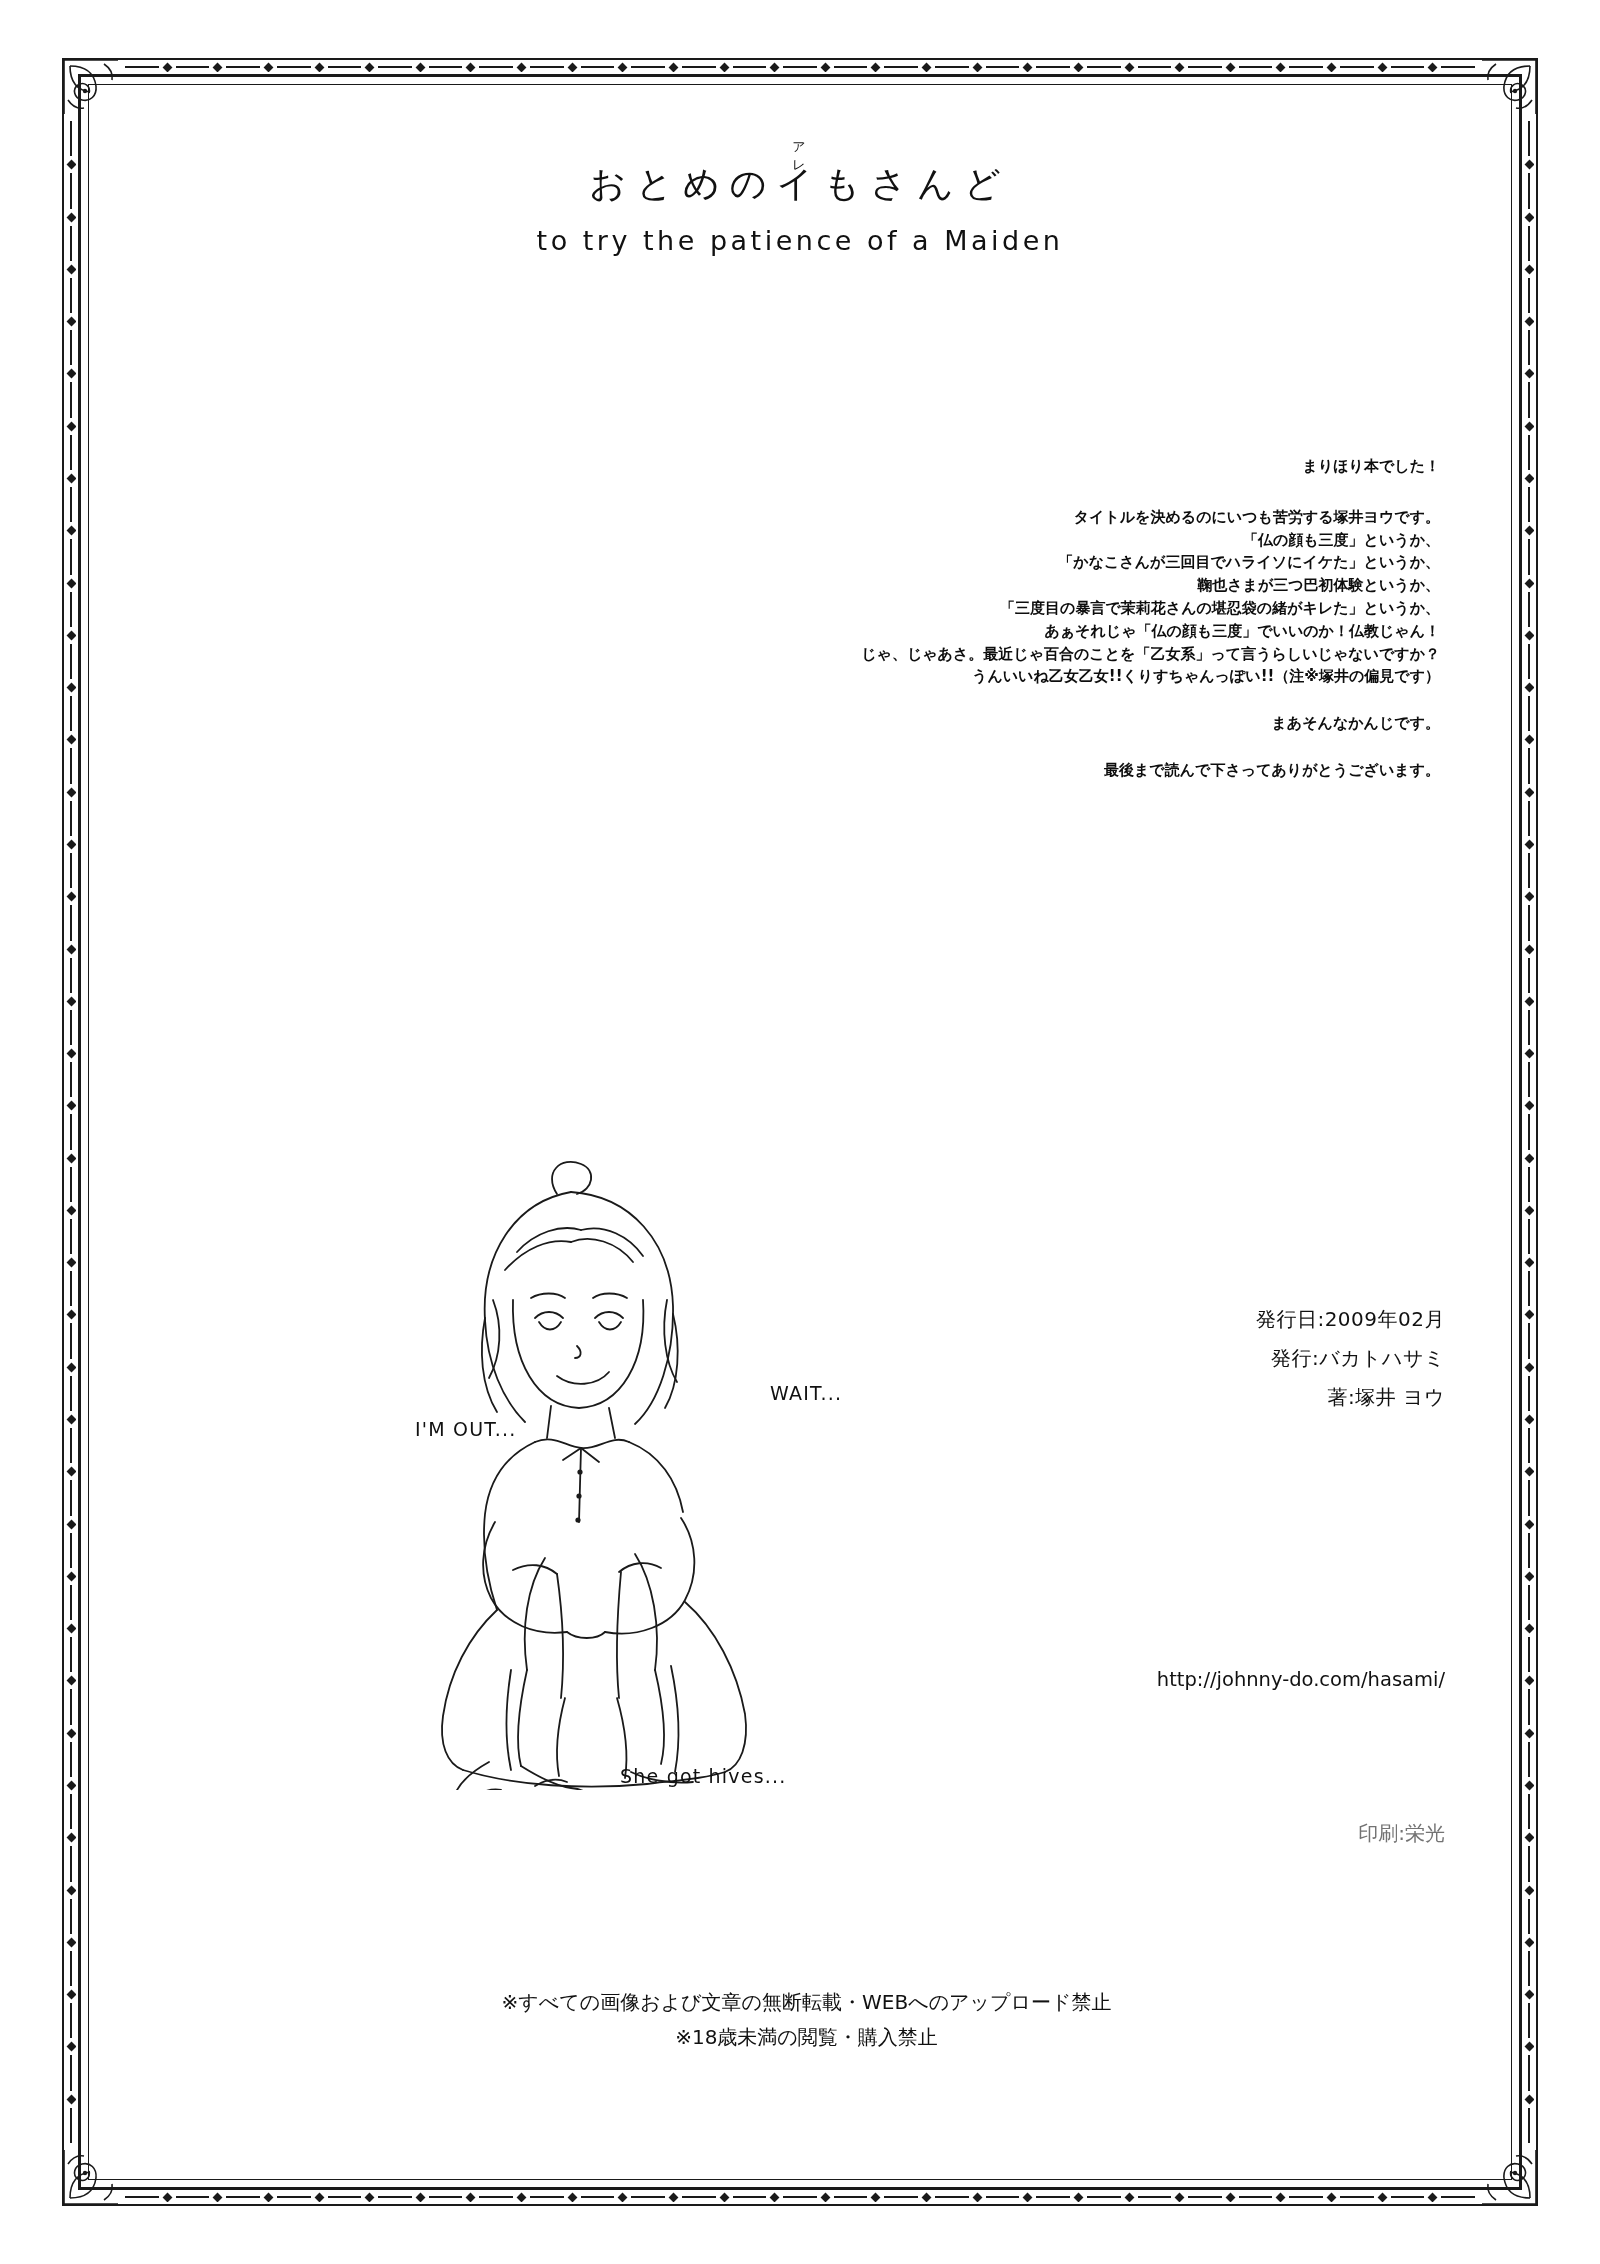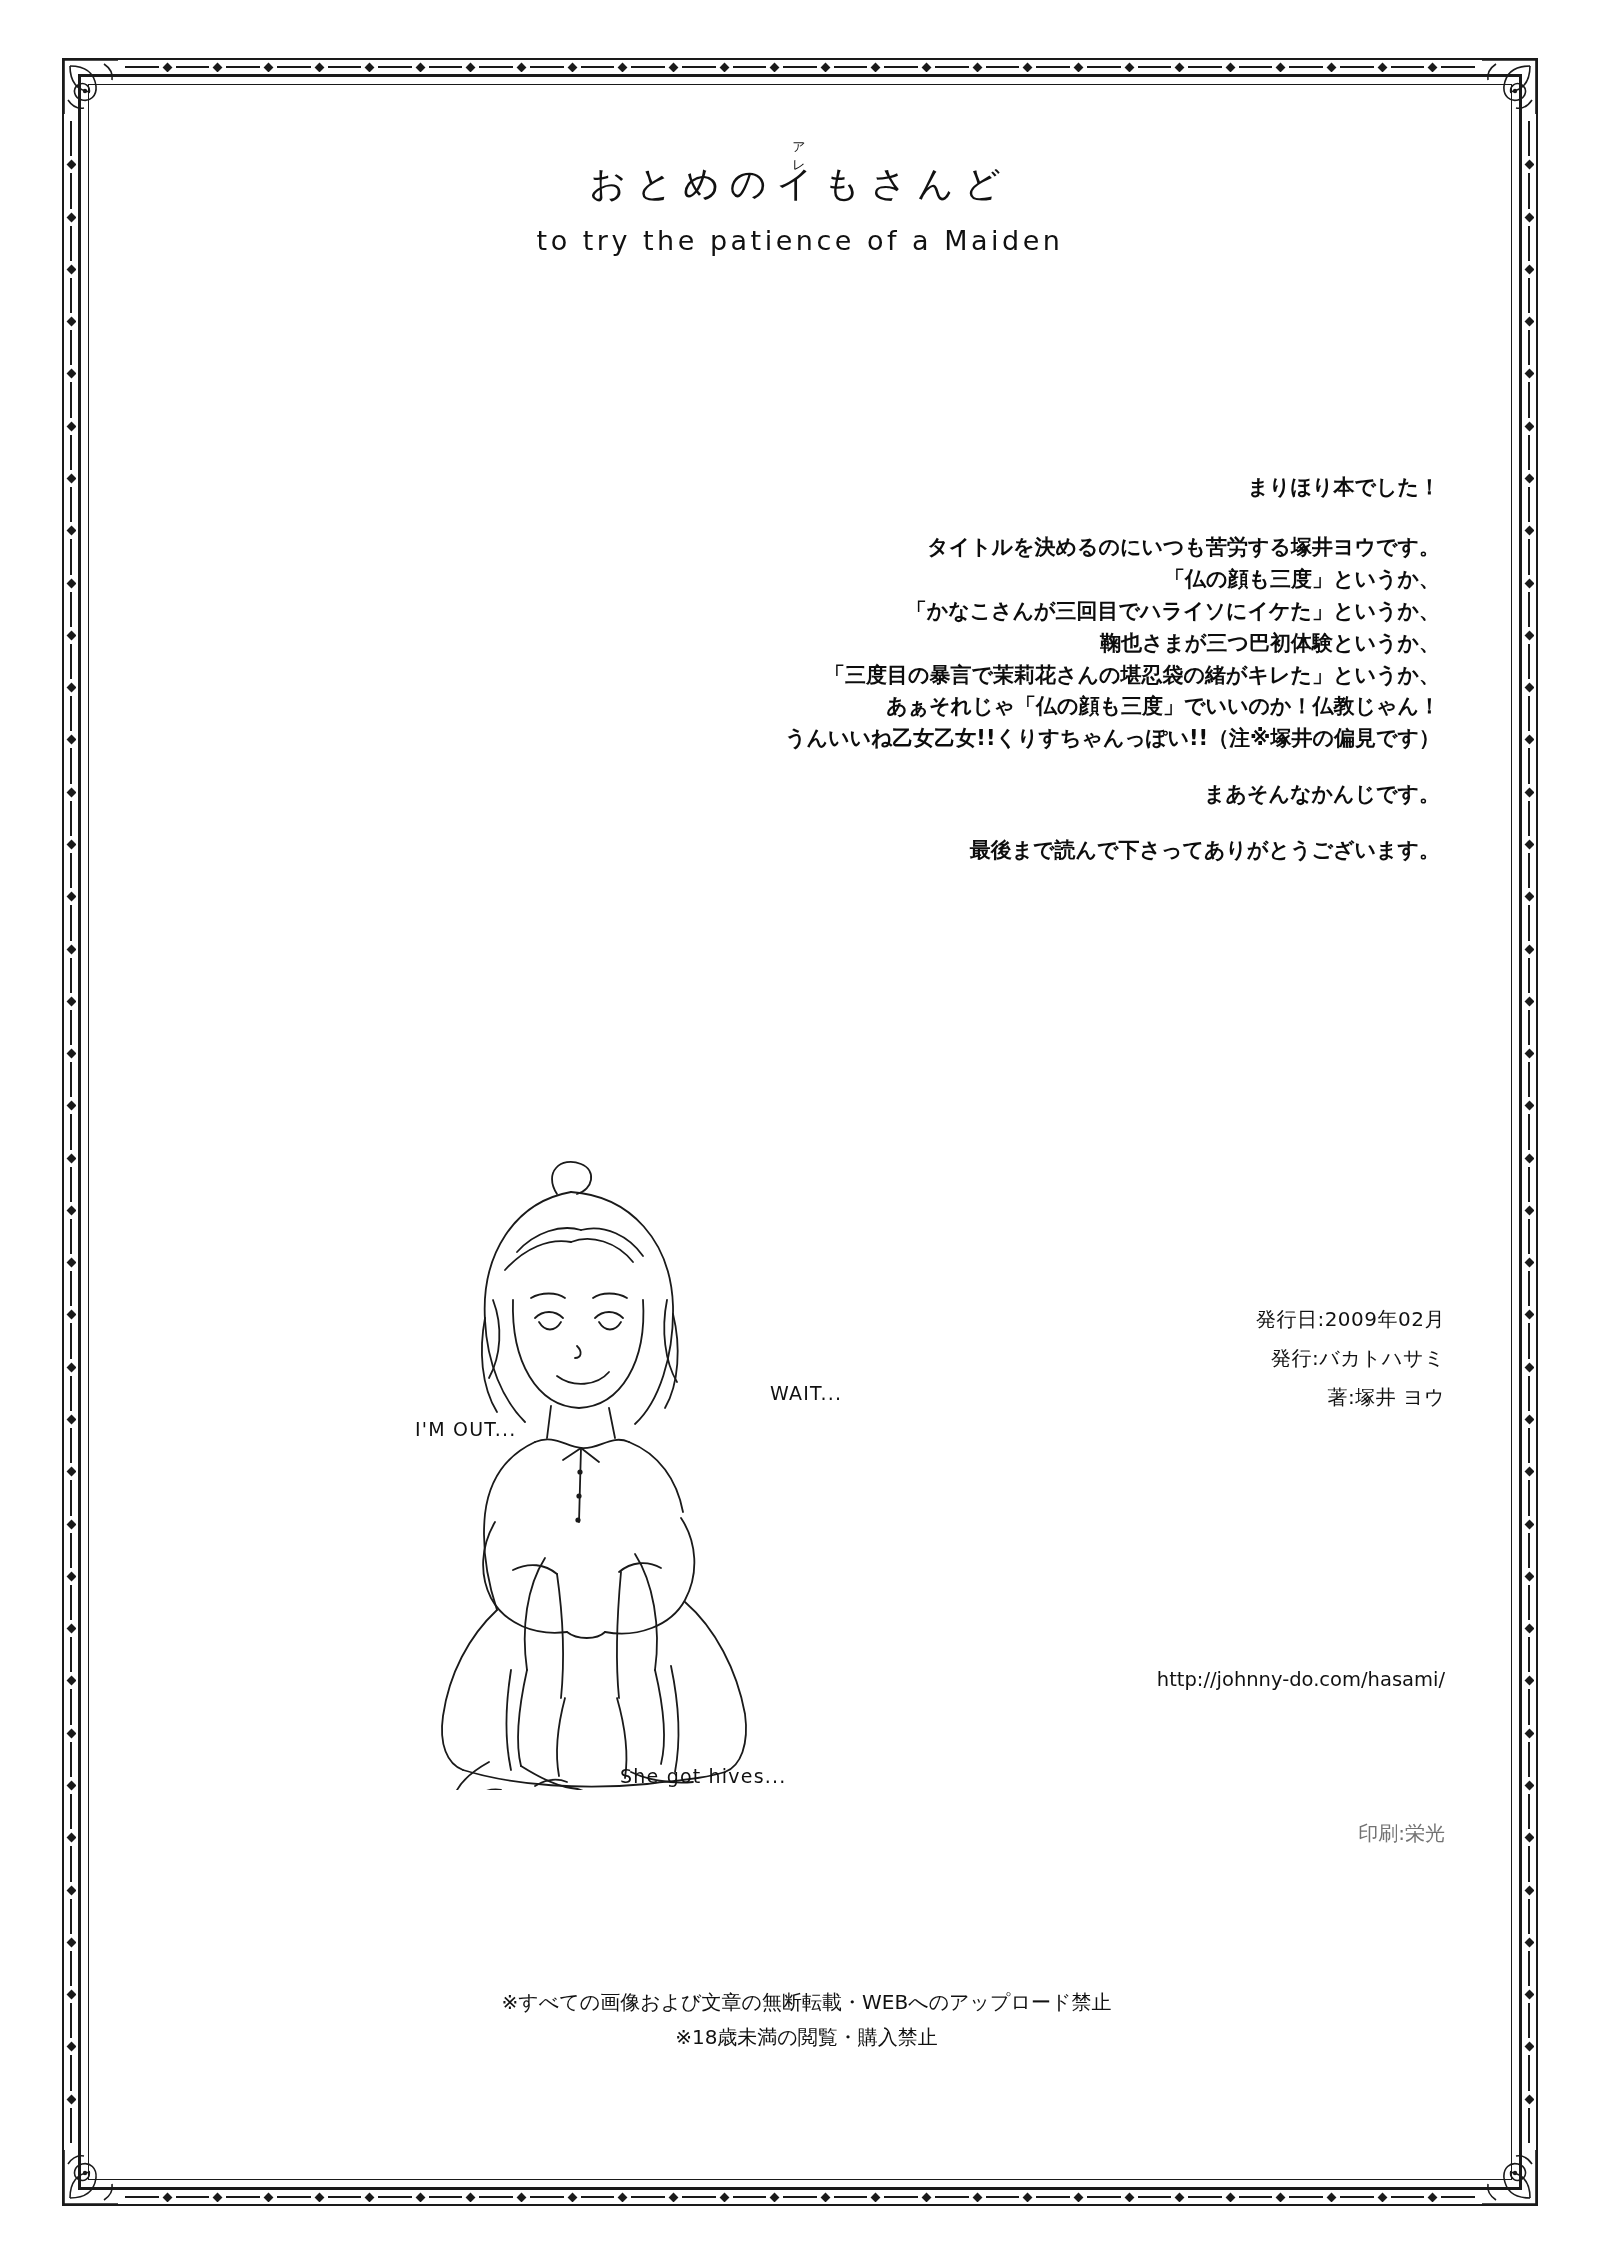--- a/index.html
+++ b/index.html
@@ -104,24 +104,23 @@
 
   
   .afterword {
     position: absolute;
     right: 160px;
     top: 455px;
     width: 1060px;
     text-align: right;
     font-family: "DejaVu Sans", sans-serif;
     font-weight: bold;
-    font-size: 21px;
+    font-size: 15px;
     line-height: 1.52;
     color: #0d0d0d;
-    margin-top: 17px;
   }
   .afterword .gap-lg { height: 28px; }
   .afterword .gap-md { height: 24px; }
 
   
   .colophon {
     position: absolute;
     right: 155px;
     top: 1300px;
     width: 620px;
@@ -511,20 +510,21 @@
 
 <div class="afterword">
   <div>まりほり本でした！</div>
   <div class="gap-lg"></div>
   <div>タイトルを決めるのにいつも苦労する塚井ヨウです。</div>
   <div>「仏の顔も三度」というか、</div>
   <div>「かなこさんが三回目でハライソにイケた」というか、</div>
   <div>鞠也さまが三つ巴初体験というか、</div>
   <div>「三度目の暴言で茉莉花さんの堪忍袋の緒がキレた」というか、</div>
   <div>あぁそれじゃ「仏の顔も三度」でいいのか！仏教じゃん！</div>
+  <div>じゃ、じゃあさ。最近じゃ百合のことを「乙女系」って言うらしいじゃないですか？</div>
   <div>うんいいね乙女乙女!!くりすちゃんっぽい!!（注※塚井の偏見です）</div>
   <div class="gap-md"></div>
   <div>まあそんなかんじです。</div>
   <div class="gap-md"></div>
   <div>最後まで読んで下さってありがとうございます。</div>
 </div>
 
 <div class="colophon">
   <div>発行日:2009年02月</div>
   <div>発行:バカトハサミ</div>

